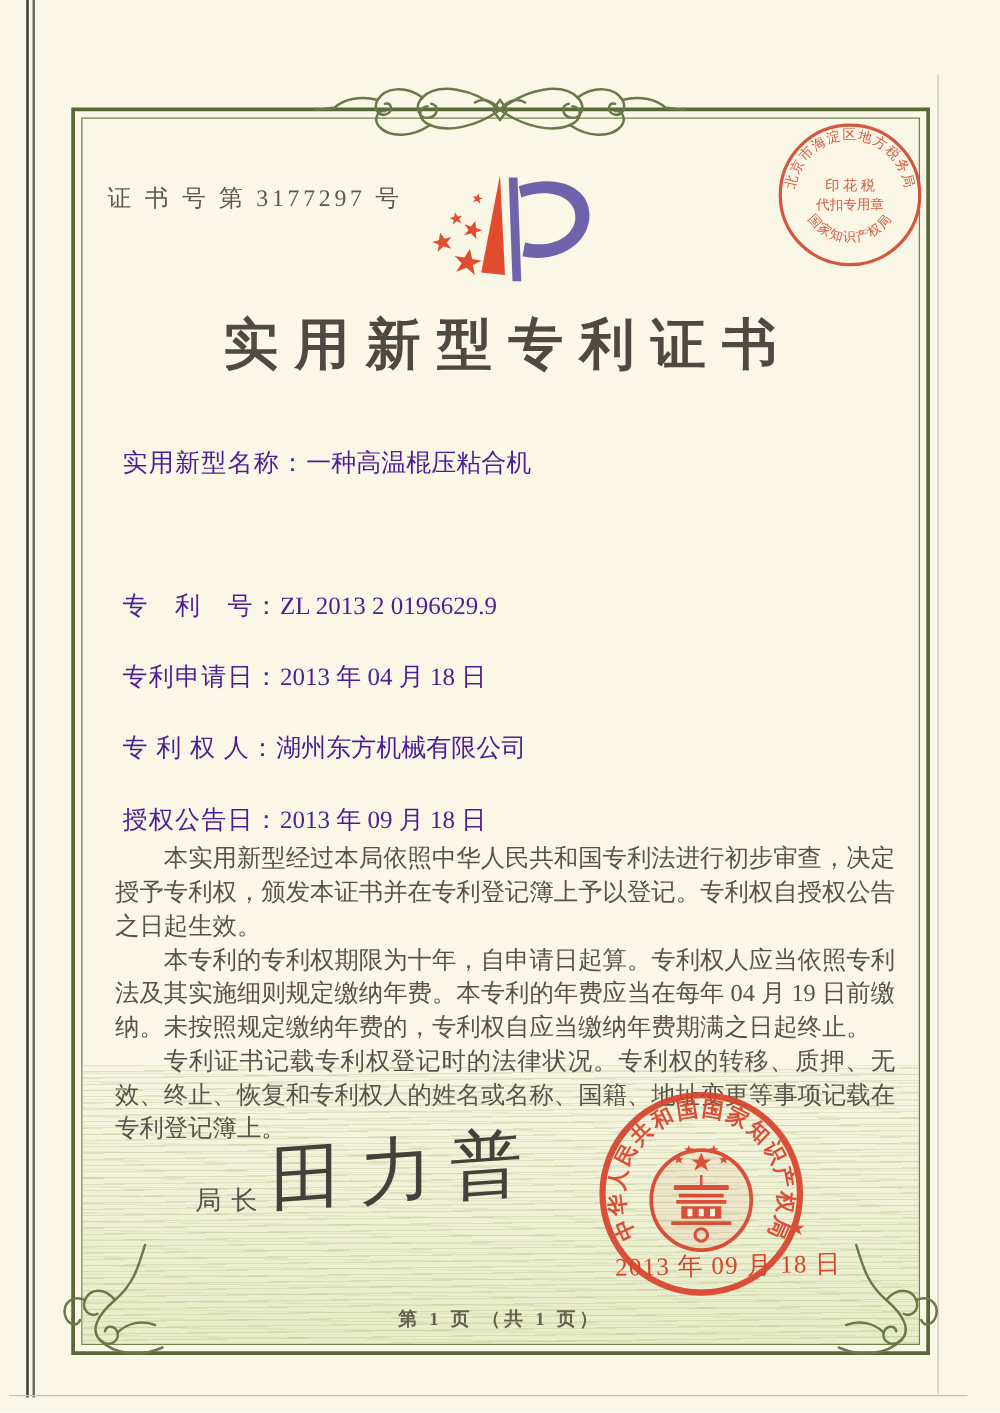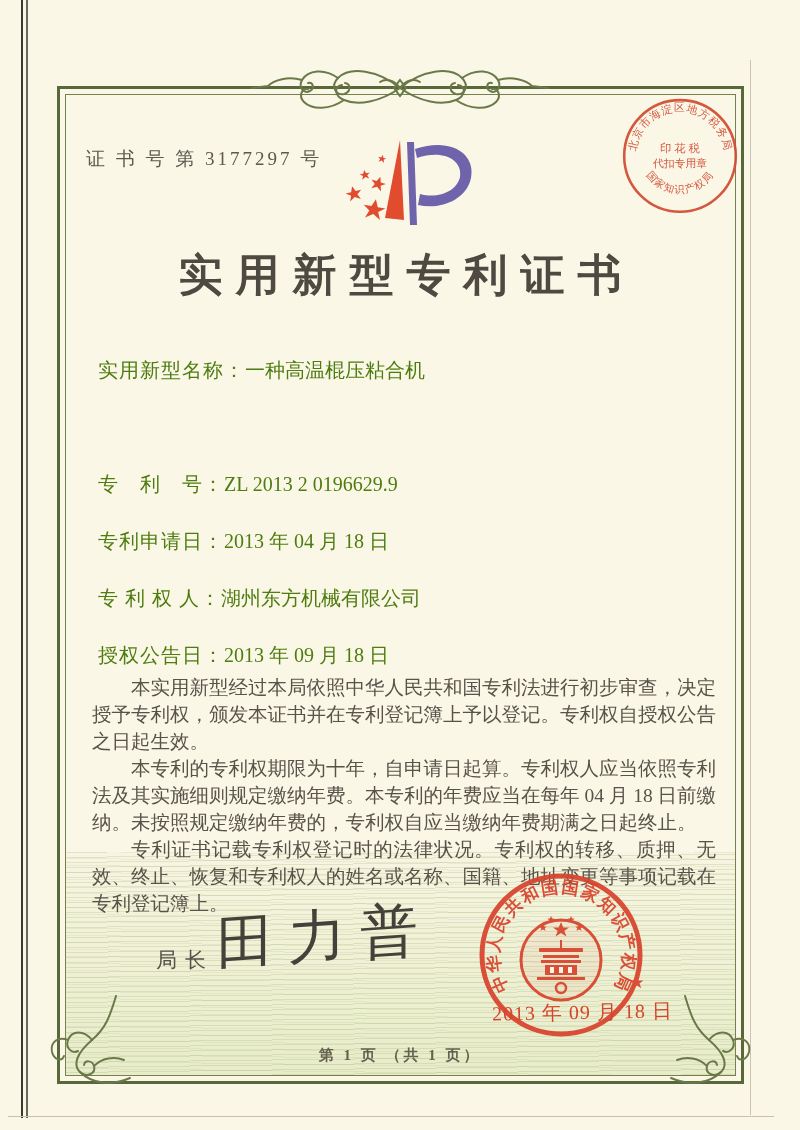--- a/index.html
+++ b/index.html
@@ -44,21 +44,21 @@
 
   .tax-stamp { position:absolute; left:618px; top:96px; width:124px; height:124px; opacity:0.92; }
   .tax-stamp text { fill:#d14a31; font-family:"Liberation Serif",serif; }
 
   .doc-title {
     position:absolute; left:0; top:246px; width:100%;
     text-align:center; font-size:44px; font-weight:600;
     letter-spacing:13px; text-indent:13px; color:#4e4941;
   }
 
-  .field-row { position:absolute; left:98px; font-size:20px; color:#4d7c0f; white-space:nowrap; }
+  .field-row { position:absolute; left:98px; font-size:20px; color:#4c1d95; white-space:nowrap; }
   .field-row .lbl { letter-spacing:1px; }
   .row-0 { top:357px; } .row-1 { top:414px; } .row-2 { top:471px; }
   .row-3 { top:528px; } .row-4 { top:585px; } .row-5 { top:642px; }
 
   .paragraphs {
     position:absolute; left:92px; top:674px; width:624px;
     font-size:19.5px; line-height:27px; color:#585349; text-align:justify;
   }
   .paragraphs p { text-indent:2em; margin:0;font-family:Liberation Serif, serif; }
 
@@ -177,21 +177,21 @@
   </div>
   <div class="field-row row-4">
     <span class="lbl">专 利 权 人：</span><span>湖州东方机械有限公司</span>
   </div>
   <div class="field-row row-5">
     <span class="lbl">授权公告日：</span><span>2013 年 09 月 18 日</span>
   </div>
 
   <div class="paragraphs">
     <p>本实用新型经过本局依照中华人民共和国专利法进行初步审查，决定授予专利权，颁发本证书并在专利登记簿上予以登记。专利权自授权公告之日起生效。</p>
-    <p>本专利的专利权期限为十年，自申请日起算。专利权人应当依照专利法及其实施细则规定缴纳年费。本专利的年费应当在每年 04 月 18 日前缴纳。未按照规定缴纳年费的，专利权自应当缴纳年费期满之日起终止。</p>
+    <p>本专利的专利权期限为十年，自申请日起算。专利权人应当依照专利法及其实施细则规定缴纳年费。本专利的年费应当在每年 04 月 19 日前缴纳。未按照规定缴纳年费的，专利权自应当缴纳年费期满之日起终止。</p>
     <p>专利证书记载专利权登记时的法律状况。专利权的转移、质押、无效、终止、恢复和专利权人的姓名或名称、国籍、地址变更等事项记载在专利登记簿上。</p>
   </div>
 
   <div class="sig-role">局长</div>
   <div class="sig-name">田力普</div>
 
   <svg class="gov-seal" viewBox="0 0 178 178">
     <defs>
       <path id="sealArc" d="M 41.6 127 A 62 62 0 1 1 136.4 127" fill="none"></path>
     </defs>

